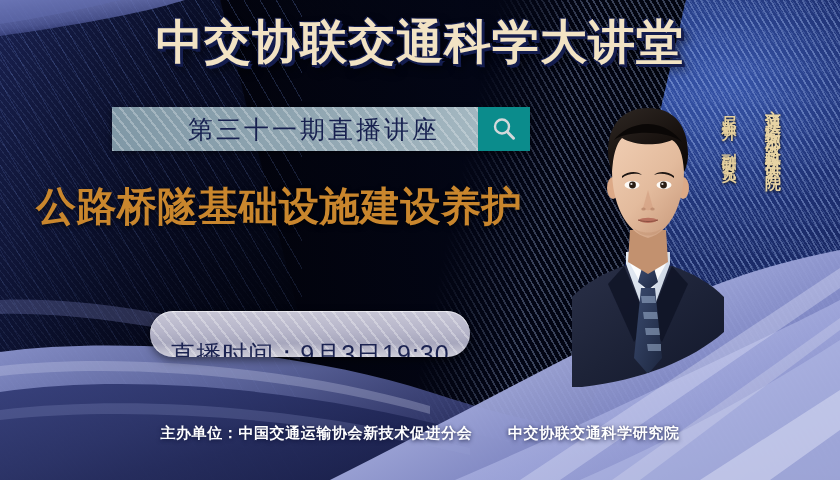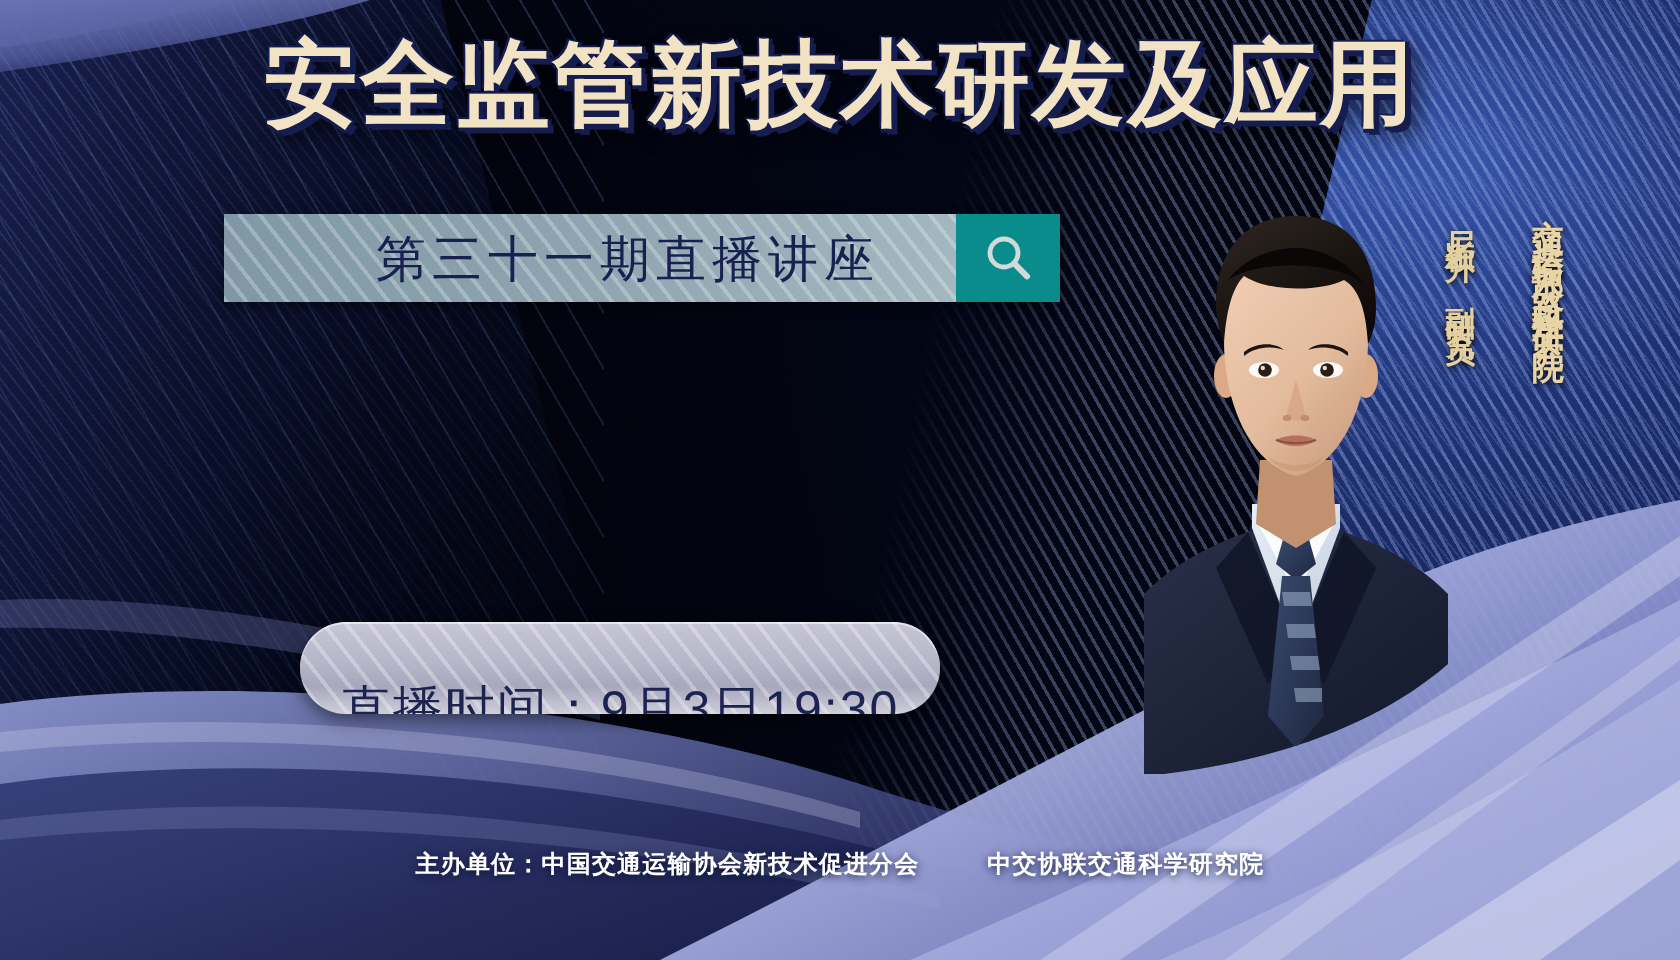--- a/index.html
+++ b/index.html
@@ -210,21 +210,21 @@
     color:#e8d4a4;
     letter-spacing:6px;
     text-shadow:0 1px 3px rgba(0,0,0,0.8);
   }
 
   
   .footer{
     position:absolute;
     left:0; right:0; top:424px;
     text-align:center;
-    font-size:12px;
+    font-size:15px;
     font-weight:bold;
     color:#ffffff;
     letter-spacing:0.6px;
     text-shadow:0 1px 4px rgba(10,15,50,0.85);
   }
   .footer .gap{ display:inline-block; width:26px; }
 </style>
 </head>
 <body>
 
@@ -288,36 +288,37 @@
       <path d="M700,480 L840,390 L840,430 L770,480 Z" fill="#d7dbf3" opacity="0.55"></path>
       <path d="M520,480 L840,268 L840,288 L560,480 Z" fill="#e2e5f8" opacity="0.35"></path>
       <path d="M612,480 L840,318 L840,330 L640,480 Z" fill="#ffffff" opacity="0.20"></path>
 
       <path d="M0,366 C130,352 300,368 430,406 L430,414 C300,378 130,362 0,376 Z" fill="#d3d8f2" opacity="0.28"></path>
       <path d="M0,410 C150,392 330,412 470,448 L470,455 C330,422 150,404 0,420 Z" fill="#9aa2d6" opacity="0.22"></path>
     </svg>
   </div>
 
   <div class="title-wrap">
-    <div class="main-title">安全监管新技术研发及应用</div>
+    <div class="main-title">中交协联交通科学大讲堂</div>
   </div>
 
   <div class="sub-banner">
     <div class="sub-banner-text">第三十一期直播讲座</div>
     <div class="search-box">
       <span>
         <svg width="28" height="28" viewBox="0 0 28 28" xmlns="http://www.w3.org/2000/svg">
           <circle cx="12" cy="11.5" r="7" fill="none" stroke="#d3d8da" stroke-width="2.4"></circle>
           <line x1="17.2" y1="16.8" x2="23.5" y2="23.2" stroke="#d3d8da" stroke-width="3" stroke-linecap="round"></line>
         </svg>
       </span>
     </div>
   </div>
 
   <div class="headline">
+    <span class="l1">公路桥隧基础设施建设养护</span>
   </div>
 
   <div class="time-pill">
     <span class="time-pill-text">直播时间：9月3日19:30</span>
   </div>
 
   <div class="portrait">
     <svg width="152" height="295" viewBox="0 0 152 295" xmlns="http://www.w3.org/2000/svg">
       <defs>
         <linearGradient id="suitG" x1="0" y1="0" x2="1" y2="1">

